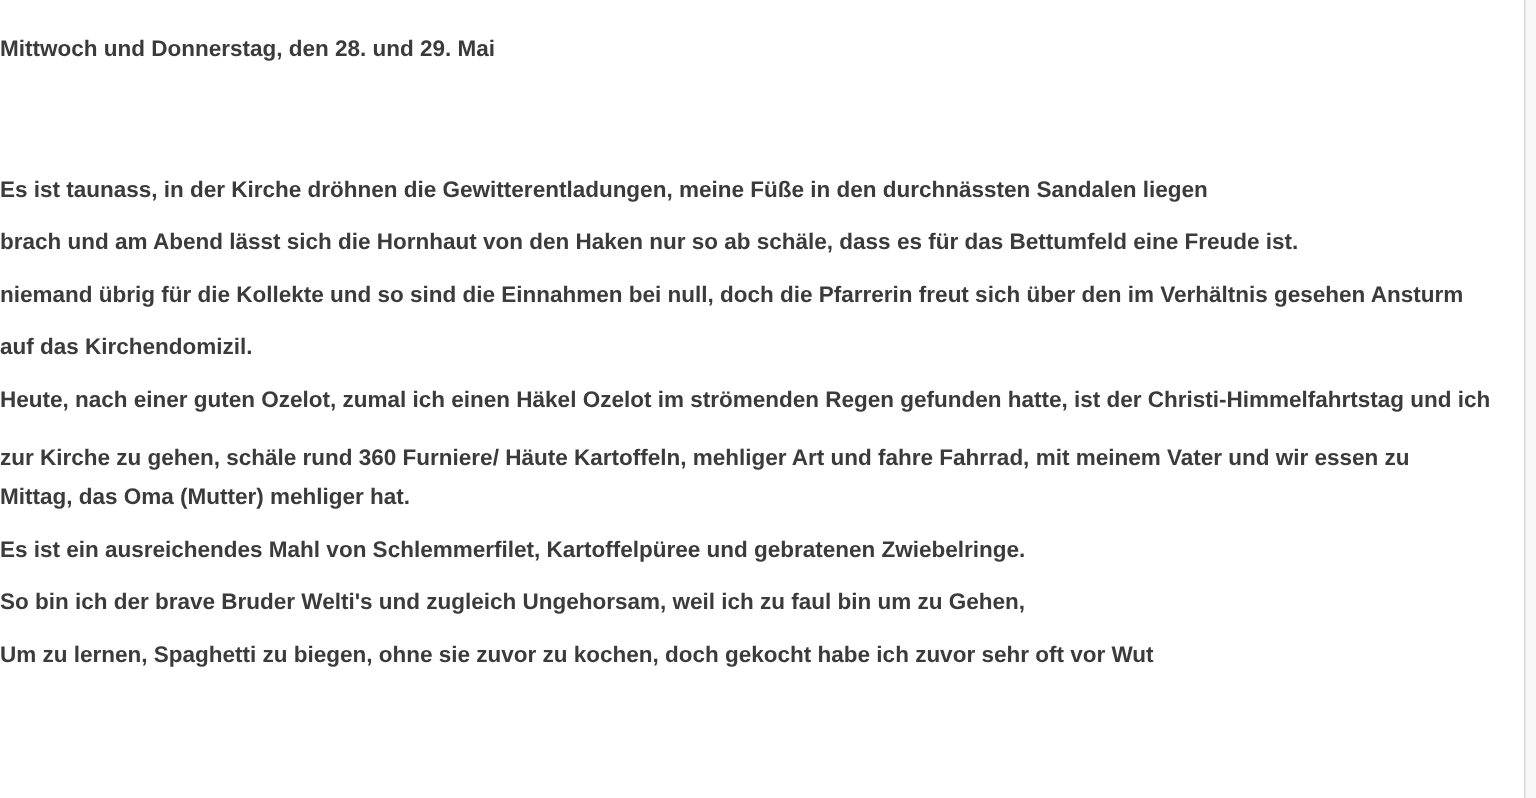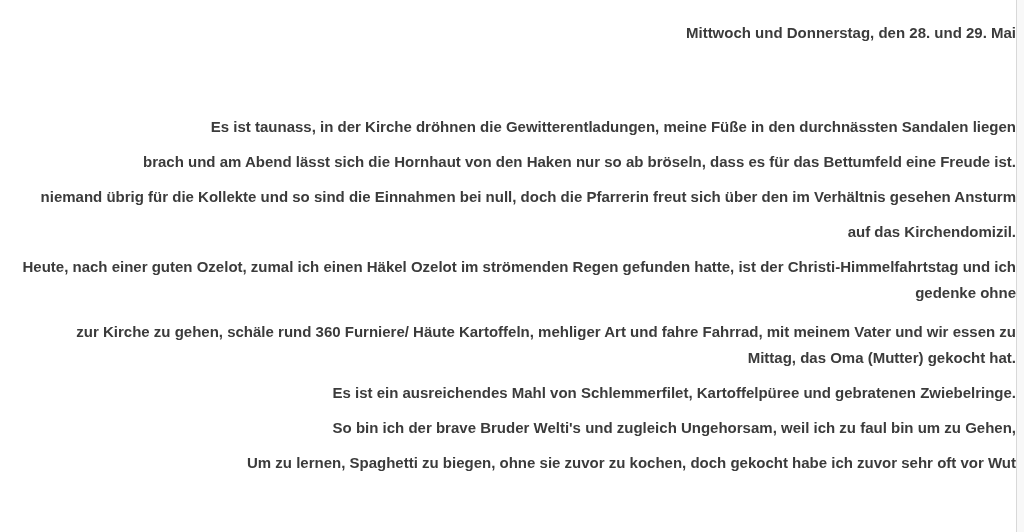--- a/index.html
+++ b/index.html
@@ -21,21 +21,21 @@
     position: absolute;
     left: 0;
     top: 0;
     width: 1016px;
     height: 532px;
     padding-top: 20px;
     box-sizing: border-box;
     overflow: hidden;
   }
   .line {
-    text-align: right;
+    text-align: left;
     font-weight: bold;
     font-size: 15px;
     line-height: 26px;
     color: #3b3b3b;
     white-space: nowrap;
     margin-top: 9px;
   }
   .line.first { margin-top: 0; }
   .line.after-title { margin-top: 68px; }
   .line.wrap { margin-top: 0; }
@@ -50,25 +50,24 @@
     border-left: 1px solid #d8d8d8;
   }
 </style>
 </head>
 <body>
 
 <div class="page">
   <div class="content">
     <div class="line first">Mittwoch und Donnerstag, den 28. und 29. Mai</div>
     <div class="line after-title">Es ist taunass, in der Kirche dröhnen die Gewitterentladungen, meine Füße in den durchnässten Sandalen liegen</div>
-    <div class="line">brach und am Abend lässt sich die Hornhaut von den Haken nur so ab bröseln, dass es für das Bettumfeld eine Freude ist.</div>
+    <div class="line">brach und am Abend lässt sich die Hornhaut von den Haken nur so ab schäle, dass es für das Bettumfeld eine Freude ist.</div>
     <div class="line">niemand übrig für die Kollekte und so sind die Einnahmen bei null, doch die Pfarrerin freut sich über den im Verhältnis gesehen Ansturm</div>
     <div class="line">auf das Kirchendomizil.</div>
     <div class="line">Heute, nach einer guten Ozelot, zumal ich einen Häkel Ozelot im strömenden Regen gefunden hatte, ist der Christi-Himmelfahrtstag und ich</div>
-    <div class="line wrap">gedenke ohne</div>
     <div class="line mt13">zur Kirche zu gehen, schäle rund 360 Furniere/ Häute Kartoffeln, mehliger Art und fahre Fahrrad, mit meinem Vater und wir essen zu</div>
-    <div class="line wrap">Mittag, das Oma (Mutter) gekocht hat.</div>
+    <div class="line wrap">Mittag, das Oma (Mutter) mehliger hat.</div>
     <div class="line">Es ist ein ausreichendes Mahl von Schlemmerfilet, Kartoffelpüree und gebratenen Zwiebelringe.</div>
     <div class="line">So bin ich der brave Bruder Welti's und zugleich Ungehorsam, weil ich zu faul bin um zu Gehen,</div>
     <div class="line">Um zu lernen, Spaghetti zu biegen, ohne sie zuvor zu kochen, doch gekocht habe ich zuvor sehr oft vor Wut</div>
   </div>
   <div class="gutter"></div>
 </div>
 
 </body></html>

